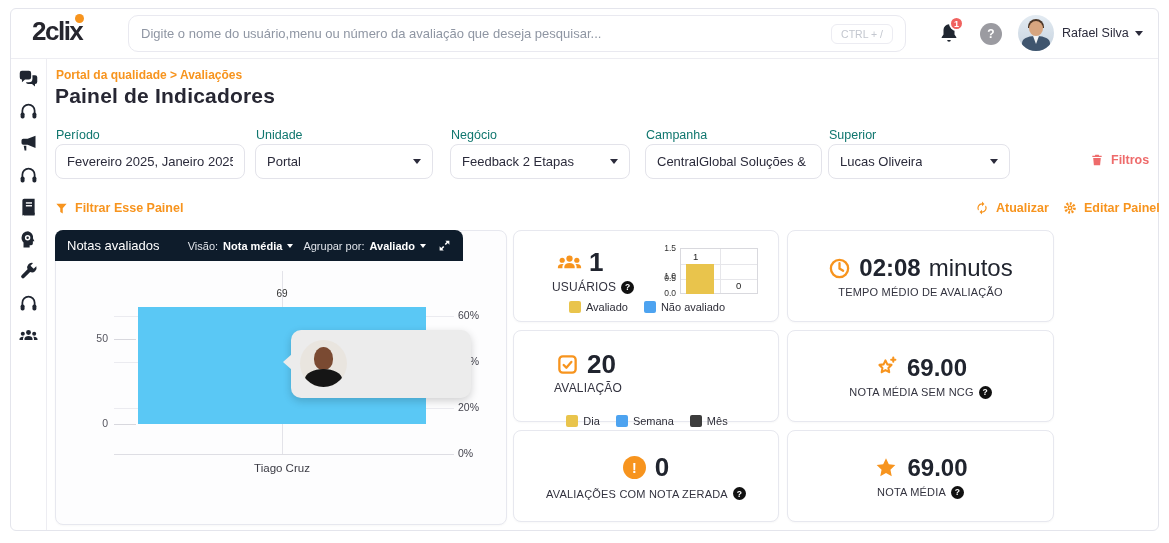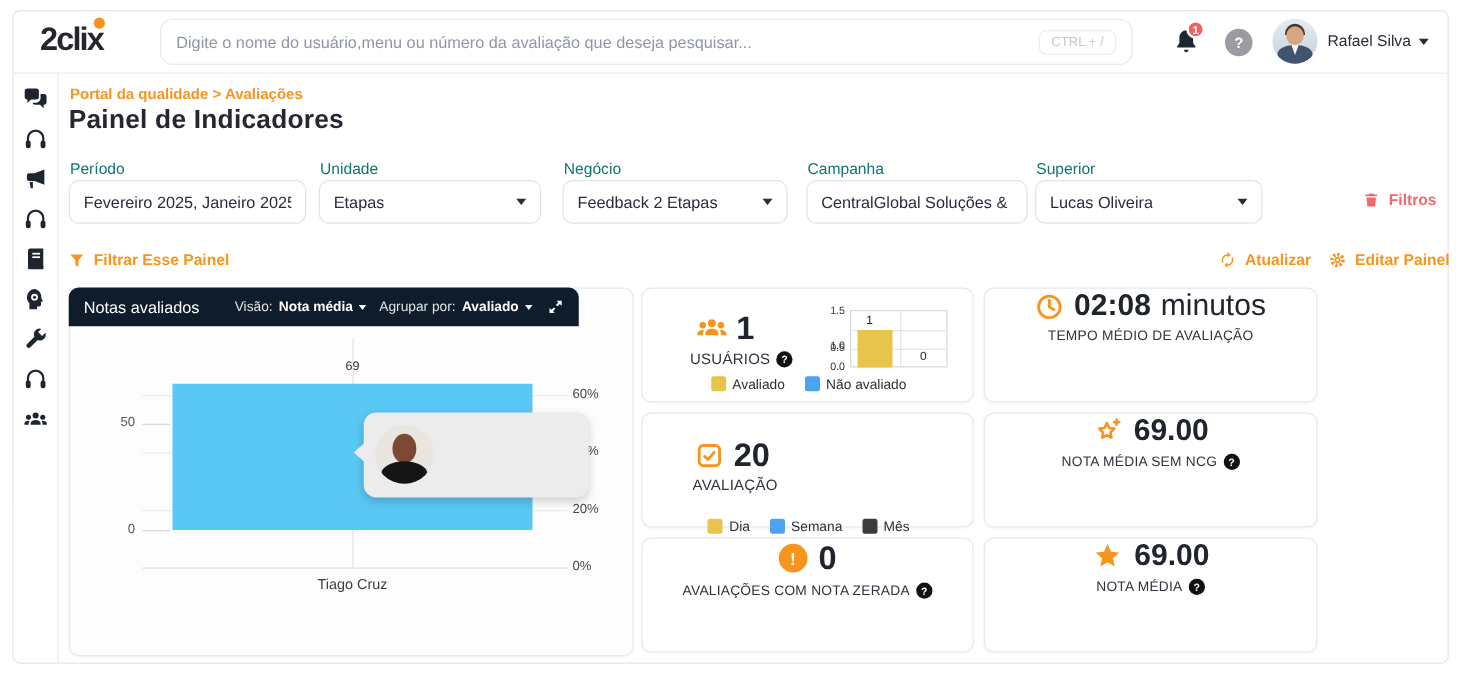--- a/index.html
+++ b/index.html
@@ -73,21 +73,21 @@
   .tt-avatar .head { position:absolute; left:14px; top:7px; width:19px; height:23px; border-radius:50% 50% 46% 46%; background:#7a4a32; }
   .tt-avatar .bod { position:absolute; left:5px; top:29px; width:37px; height:20px; border-radius:50% 50% 0 0; background:#151515; }
   .tt-text { position:absolute; left:64px; top:6px; font-size:11px; font-weight:700; color:#222; line-height:15.3px; white-space:nowrap; }
 
   
   .kpi-val { font-size:26px; font-weight:600; color:#20242e; }
   .kpi-label { font-size:12px; font-weight:500; color:#33333f; letter-spacing:.2px; display:flex; align-items:center; gap:5px; }
   .qbadge { width:13px; height:13px; border-radius:50%; background:#111; color:#fff; font-size:8.5px; font-weight:700; display:flex; align-items:center; justify-content:center; }
   .legend { display:flex; align-items:center; gap:16px; font-size:11px; font-weight:500; color:#2e2e38; }
   .sw { width:12px; height:12px; border-radius:2px; display:inline-block; margin-right:5px; vertical-align:-2px; }
-  .center-card { display:flex; flex-direction:column; align-items:center; justify-content:flex-start; gap:4px; }
+  .center-card { display:flex; flex-direction:column; align-items:center; justify-content:center; gap:4px; }
 
   
   .mini-tick { position:absolute; width:20px; text-align:right; font-size:8.5px; color:#333; }
   .mini-plot { position:absolute; left:166px; top:17px; width:78px; height:46px; border:1px solid #d9d9de; background:#fff; }
   .mini-grid { position:absolute; left:0; width:100%; height:1px; background:#e6e6ea; }
   .mini-v { position:absolute; left:39px; top:0; width:1px; height:100%; background:#e6e6ea; }
   .mini-bar { position:absolute; left:5px; top:15px; width:28px; height:30px; background:#e9c44c; }
   .mini-lab { position:absolute; font-size:9.5px; color:#222; }
 </style>
 </head>
@@ -194,21 +194,21 @@
   <div class="breadcrumb">Portal da qualidade &gt; Avaliações</div>
   <div class="page-title">Painel de Indicadores</div>
 
   <div class="f-label" style="left:56px">Período</div>
   <div class="f-input" style="left:55px;width:190px">
       <span class="val">Fevereiro 2025, Janeiro 2025,€</span>
     </div>
 
   <div class="f-label" style="left:256px">Unidade</div>
   <div class="f-input" style="left:255px;width:178px">
-      <span class="val">Etapas</span>
+      <span class="val">Portal</span>
       <span class="caret-dark"></span>
     </div>
 
   <div class="f-label" style="left:451px">Negócio</div>
   <div class="f-input" style="left:450px;width:180px">
       <span class="val">Feedback 2 Etapas</span>
       <span class="caret-dark"></span>
     </div>
 
   <div class="f-label" style="left:646px">Campanha</div>

